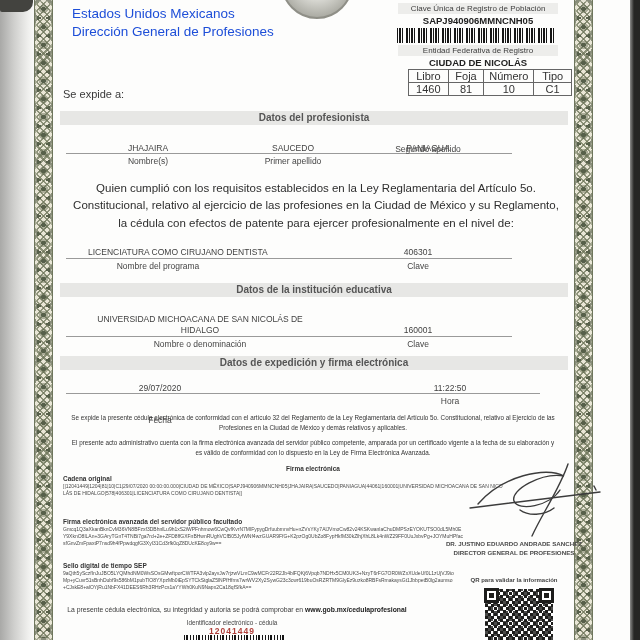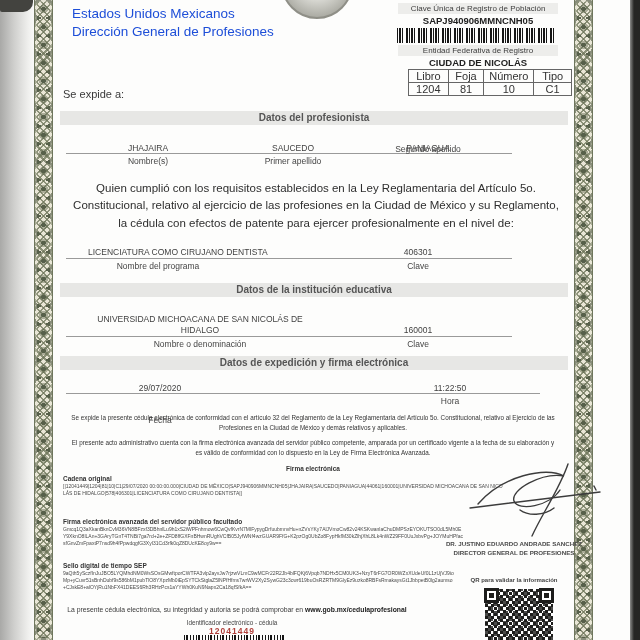--- a/index.html
+++ b/index.html
@@ -100,21 +100,21 @@
 <div class="abs entidad-value">CIUDAD DE NICOLÁS</div>
 <table class="reg">
   <tbody>
       <tr>
     <td style="width:38px">Libro</td>
     <td style="width:34px">Foja</td>
     <td style="width:48px">Número</td>
     <td style="width:36px">Tipo</td>
   </tr>
   <tr>
-    <td>1204</td>
+    <td>1460</td>
     <td>81</td>
     <td>10</td>
     <td>C1</td>
   </tr>
 </tbody>
   </table>
 
 <div class="abs secbar bar1">Datos del profesionista</div>
 
 <div class="abs val" style="left:88px;top:143px;width:120px;">JHAJAIRA</div>

